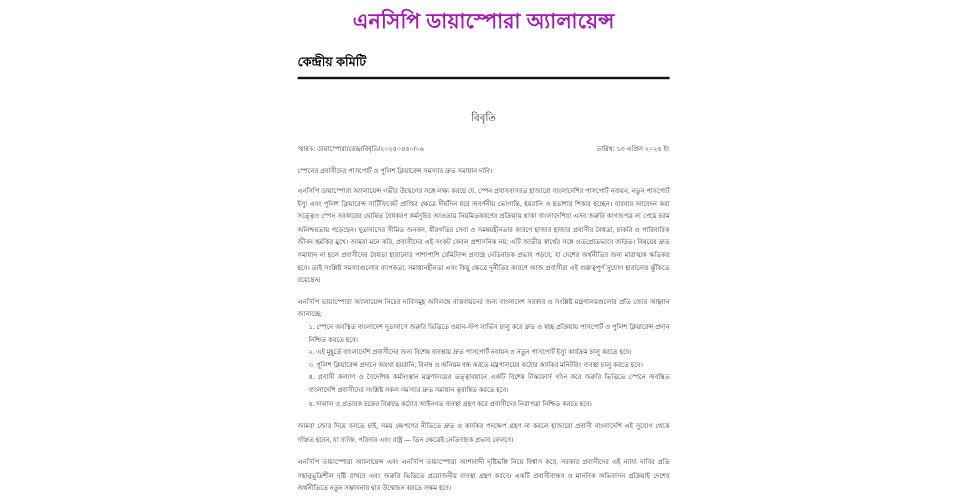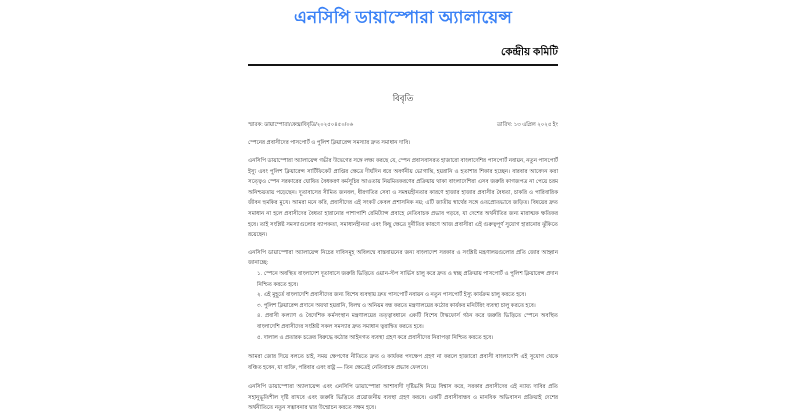--- a/index.html
+++ b/index.html
@@ -4,23 +4,23 @@
 <style>
   * { margin:0; padding:0; box-sizing:border-box; }
   html,body { width:800px; height:420px; background:#ffffff; overflow:hidden; }
   .canvas {
     position:relative; width:800px; height:420px; background:#ffffff;
     font-family:"Liberation Sans", sans-serif; color:#1b1b1b;
   }
   .page { position:absolute; left:248px; top:0; width:310px; }
   .org-title {
     font-size:17px; font-weight:bold; text-align:center; margin-top:4px;
-    color:#3b82f6; letter-spacing:0.2px;
+    color:#a21caf; letter-spacing:0.2px;
   }
-  .org-subtitle { font-size:10.5px; font-weight:bold; text-align:right; margin-top:12px; color:#000; }
+  .org-subtitle { font-size:10.5px; font-weight:bold; text-align:left; margin-top:12px; color:#000; }
   .header-divider { border-top:2px solid #141414; margin-top:3px; width:100%; }
   .doc-title { font-size:8.5px; text-align:center; margin-top:26px; color:#222; }
   .memo-row { display:flex; justify-content:space-between; margin-top:15px; font-size:5.4px; color:#333; }
   .subject { font-size:5.5px; margin-top:10px; color:#333; }
   .para {
     font-size:5.5px; line-height:10.6px; text-align:justify; margin-top:8px; color:#333;
     word-break:break-word;
   }
   .demand-intro { font-size:5.5px; line-height:10.6px; text-align:justify; margin-top:7px; color:#333; }
   .demand-item {

